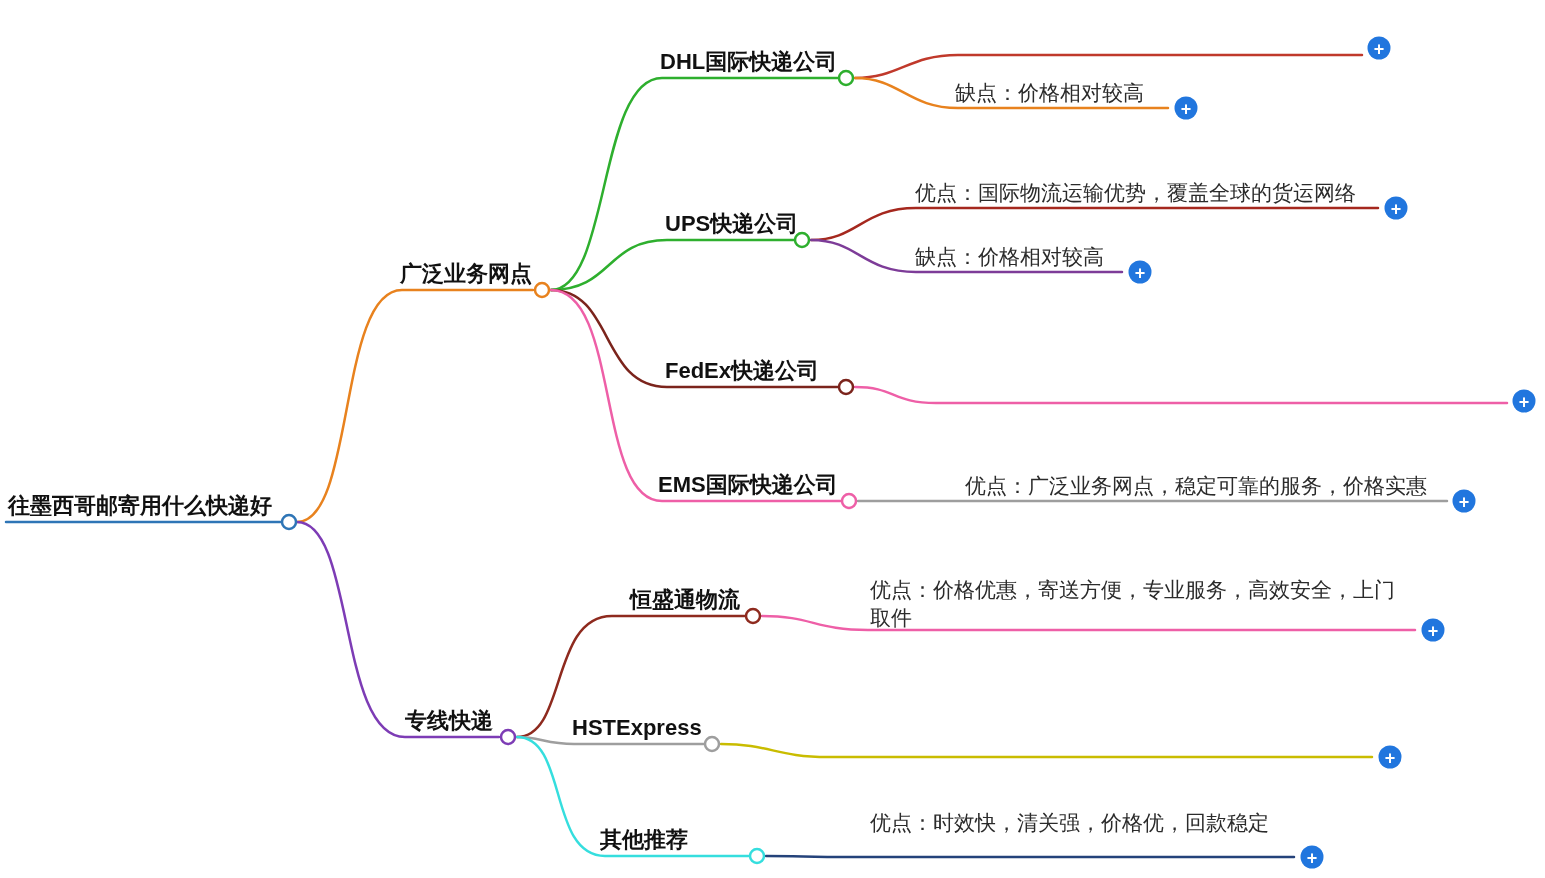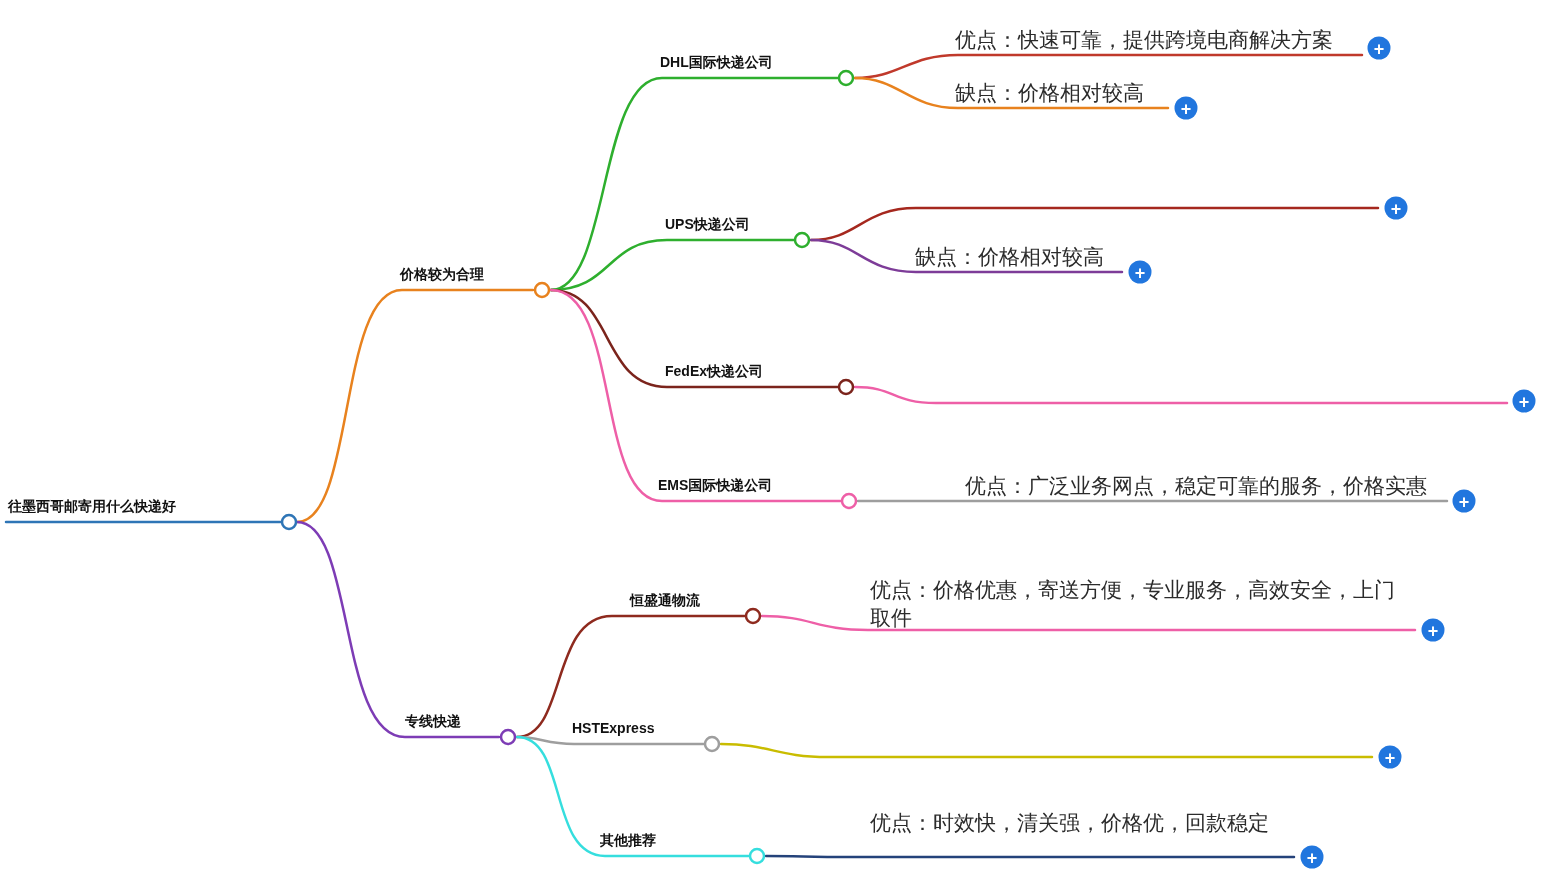--- a/index.html
+++ b/index.html
@@ -7,21 +7,21 @@
   body { font-family:"Liberation Sans","DejaVu Sans",sans-serif; }
   .canvas {
     position:relative;
     width:1545px; height:878px;
     background:#ffffff;
     overflow:hidden;
   }
   .canvas svg { position:absolute; left:0; top:0; }
   .node-label {
     position:absolute;
-    font-size:14px;
+    font-size:22px;
     font-weight:bold;
     color:#111111;
     white-space:nowrap;
     line-height:28px;
     cursor:default;
   }
   .leaf-text {
     position:absolute;
     font-size:21px;
     font-weight:normal;
@@ -100,32 +100,32 @@
       <circle cx="802" cy="240" r="7" stroke="#2eaf2e"></circle>
       <circle cx="846" cy="387" r="7" stroke="#7b241c"></circle>
       <circle cx="849" cy="501" r="7" stroke="#ee5fa7"></circle>
       <circle cx="753" cy="616" r="7" stroke="#8e2a1e"></circle>
       <circle cx="712" cy="744" r="7" stroke="#9e9e9e"></circle>
       <circle cx="757" cy="856" r="7" stroke="#35dede"></circle>
     </g>
   </svg>
 
   <div class="node-label" style="left:8px;top:492px">往墨西哥邮寄用什么快递好</div>
-  <div class="node-label" style="left:400px;top:260px">价格较为合理</div>
+  <div class="node-label" style="left:400px;top:260px">广泛业务网点</div>
   <div class="node-label" style="left:405px;top:707px">专线快递</div>
   <div class="node-label" style="left:660px;top:48px">DHL国际快递公司</div>
   <div class="node-label" style="left:665px;top:210px">UPS快递公司</div>
   <div class="node-label" style="left:665px;top:357px">FedEx快递公司</div>
   <div class="node-label" style="left:658px;top:471px">EMS国际快递公司</div>
   <div class="node-label" style="left:630px;top:586px">恒盛通物流</div>
   <div class="node-label" style="left:572px;top:714px">HSTExpress</div>
   <div class="node-label" style="left:600px;top:826px">其他推荐</div>
 
-  <div class="leaf-text" style="left:955px;top:26px">优点：快速可靠，提供跨境电商解决方案</div>
   <div class="leaf-text" style="left:955px;top:79px">缺点：价格相对较高</div>
+  <div class="leaf-text" style="left:915px;top:179px">优点：国际物流运输优势，覆盖全球的货运网络</div>
   <div class="leaf-text" style="left:915px;top:243px">缺点：价格相对较高</div>
   <div class="leaf-text" style="left:965px;top:472px">优点：广泛业务网点，稳定可靠的服务，价格实惠</div>
   <div class="leaf-text wrap" style="left:870px;top:576px;width:530px">优点：价格优惠，寄送方便，专业服务，高效安全，上门取件</div>
   <div class="leaf-text" style="left:870px;top:809px">优点：时效快，清关强，价格优，回款稳定</div>
 
   <div class="plus" style="left:1379px;top:48px">+</div>
   <div class="plus" style="left:1186px;top:108px">+</div>
   <div class="plus" style="left:1396px;top:208px">+</div>
   <div class="plus" style="left:1140px;top:272px">+</div>
   <div class="plus" style="left:1524px;top:401px">+</div>

